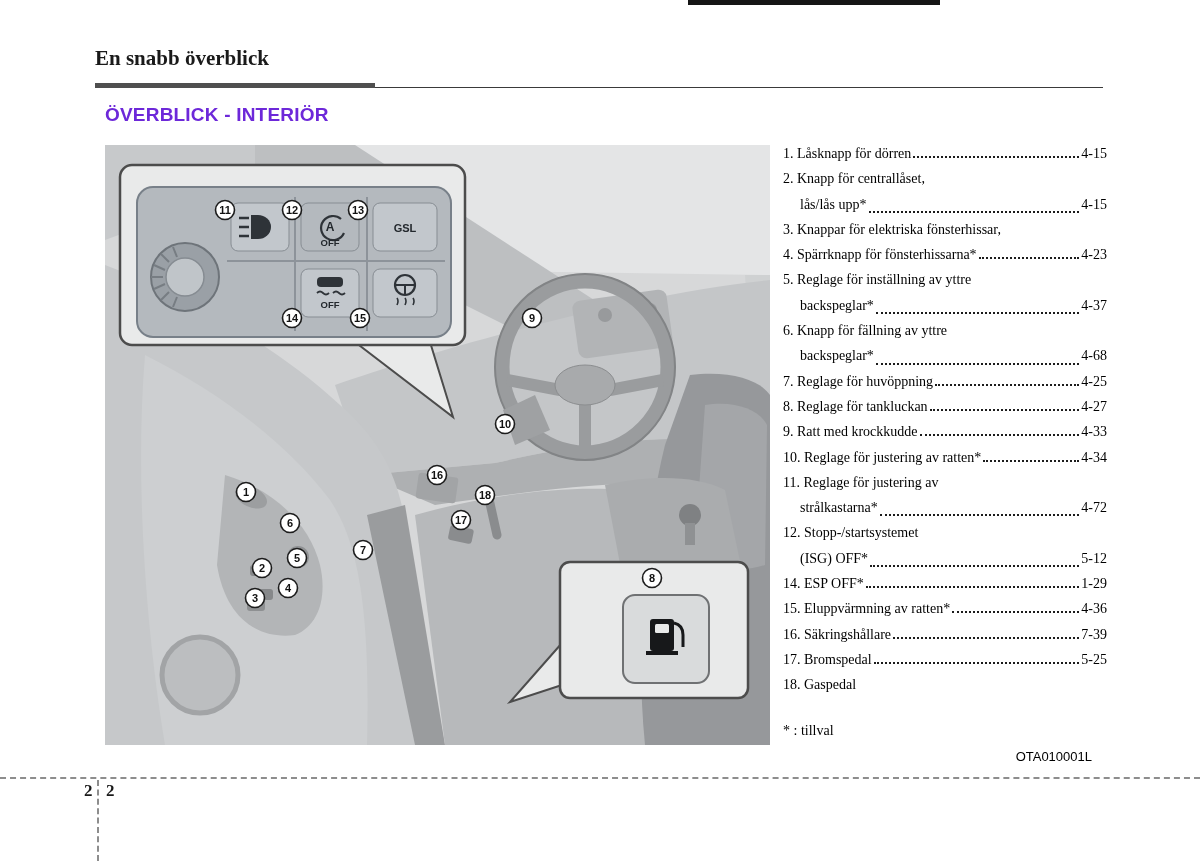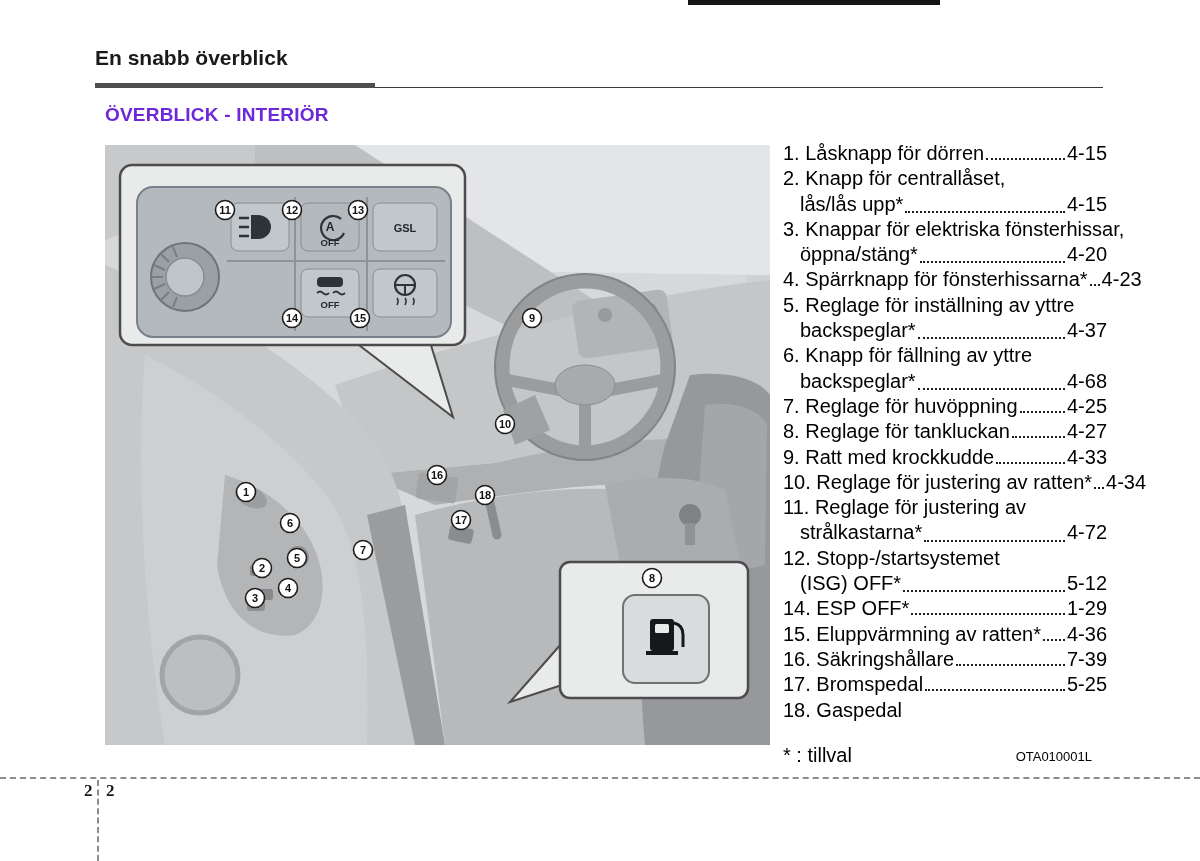--- a/index.html
+++ b/index.html
@@ -5,21 +5,21 @@
   html,body { margin:0; padding:0; }
   body {
     width:1200px; height:861px; position:relative; overflow:hidden;
     background:#ffffff; color:#111;
     font-family:"Liberation Sans", sans-serif;
   }
   .top-strip { position:absolute; left:688px; top:0; width:252px; height:5px; background:#151515; }
 
   .running-header {
     position:absolute; left:95px; top:46px;
-    font-family:Liberation Sans, sans-serif; font-weight:bold; font-size:21px; color:#1a1a1a;
+    font-family:Liberation Serif, serif; font-weight:bold; font-size:21px; color:#1a1a1a;
   }
   .rule-thin  { position:absolute; left:95px;  top:87px; width:1008px; height:1px; background:#3a3a3a; }
   .rule-thick { position:absolute; left:95px;  top:83px; width:280px;  height:5px; background:#4f4f4f; }
 
   .page-title {
     position:absolute; left:105px; top:104px;
     font-size:19px; font-weight:bold; color:#6d28d9; letter-spacing:.2px;
   }
 
   .figure {
@@ -28,21 +28,21 @@
   }
   .figure svg { position:absolute; left:0; top:0; width:100%; height:100%; }
 
   .figure-code {
     position:absolute; left:960px; top:731px; width:132px;
     text-align:right; font-size:13px; color:#000;margin-top:18px;
   }
 
   .index {
     position:absolute; left:783px; top:141px; width:324px;
-    font-size:20px; line-height:25.3px; color:#000;
+    font-size:14px; line-height:25.3px; color:#000;font-family:Liberation Serif, serif;
   }
   .idx-line { display:flex; align-items:baseline; white-space:nowrap; }
   .idx-line .lbl { flex:0 0 auto; }
   .idx-line .dots { flex:1 1 auto; min-width:10px; border-bottom:2px dotted #1c1c1c; margin:0 2px 4px 2px; }
   .idx-line .pg { flex:0 0 auto; }
   .idx-line.cont { padding-left:17px;align-items:flex-end; }
   .footnote { margin-top:20px; }
 
   .footer-rule-h { position:absolute; left:0; top:777px; width:1200px; height:0; border-top:2px dashed #8d8d8d; }
   .footer-rule-v { position:absolute; left:97px; top:780px; height:81px; width:0; border-left:2px dashed #8d8d8d; }
@@ -231,25 +231,20 @@
       <span class="lbl">2. Knapp för centrallåset,</span>
     </div>
     <div class="idx-line cont">
       <span class="lbl">lås/lås upp*</span>
       <span class="dots"></span>
       <span class="pg">4-15</span>
     </div>
     <div class="idx-line">
       <span class="lbl">3. Knappar för elektriska fönsterhissar,</span>
     </div>
-    <div class="idx-line cont">
-      <span class="lbl">öppna/stäng*</span>
-      <span class="dots"></span>
-      <span class="pg">4-20</span>
-    </div>
     <div class="idx-line">
       <span class="lbl">4. Spärrknapp för fönsterhissarna*</span>
       <span class="dots"></span>
       <span class="pg">4-23</span>
     </div>
     <div class="idx-line">
       <span class="lbl">5. Reglage för inställning av yttre</span>
     </div>
     <div class="idx-line cont">
       <span class="lbl">backspeglar*</span>

